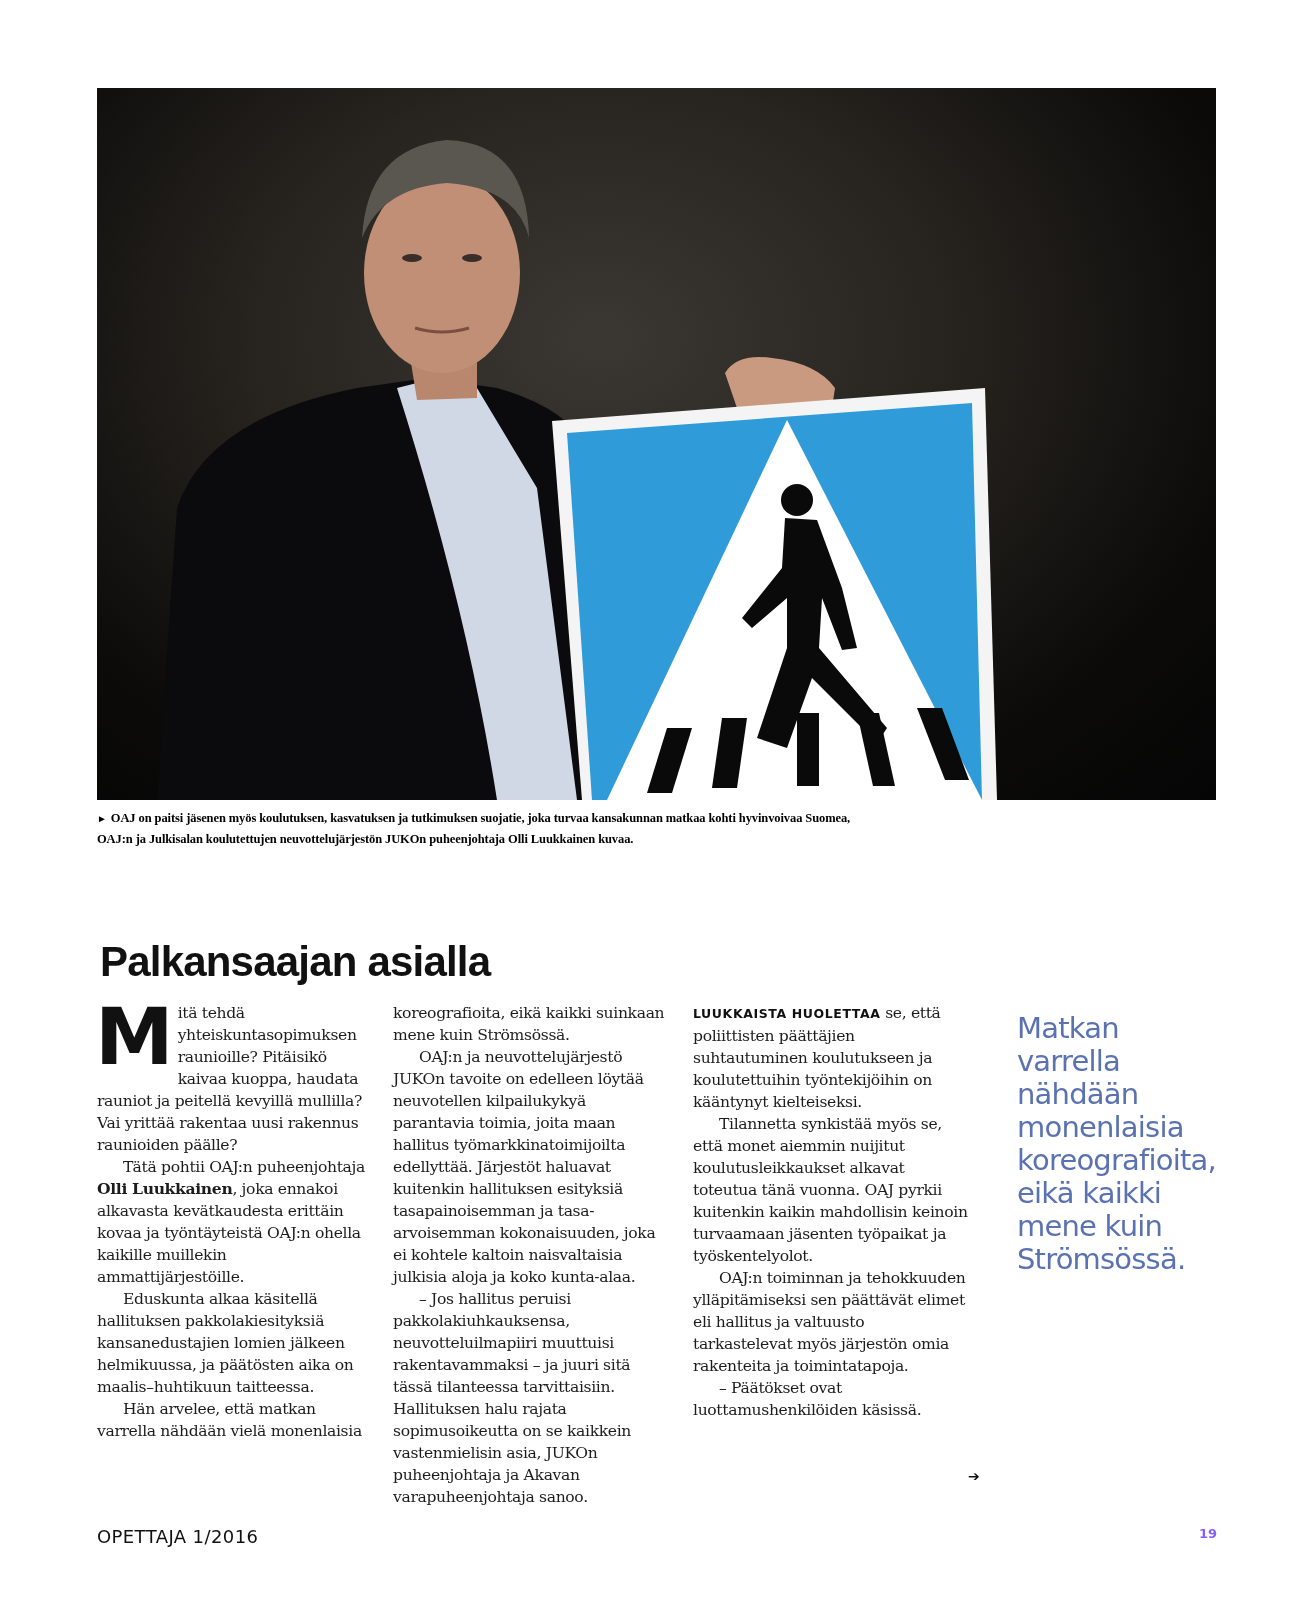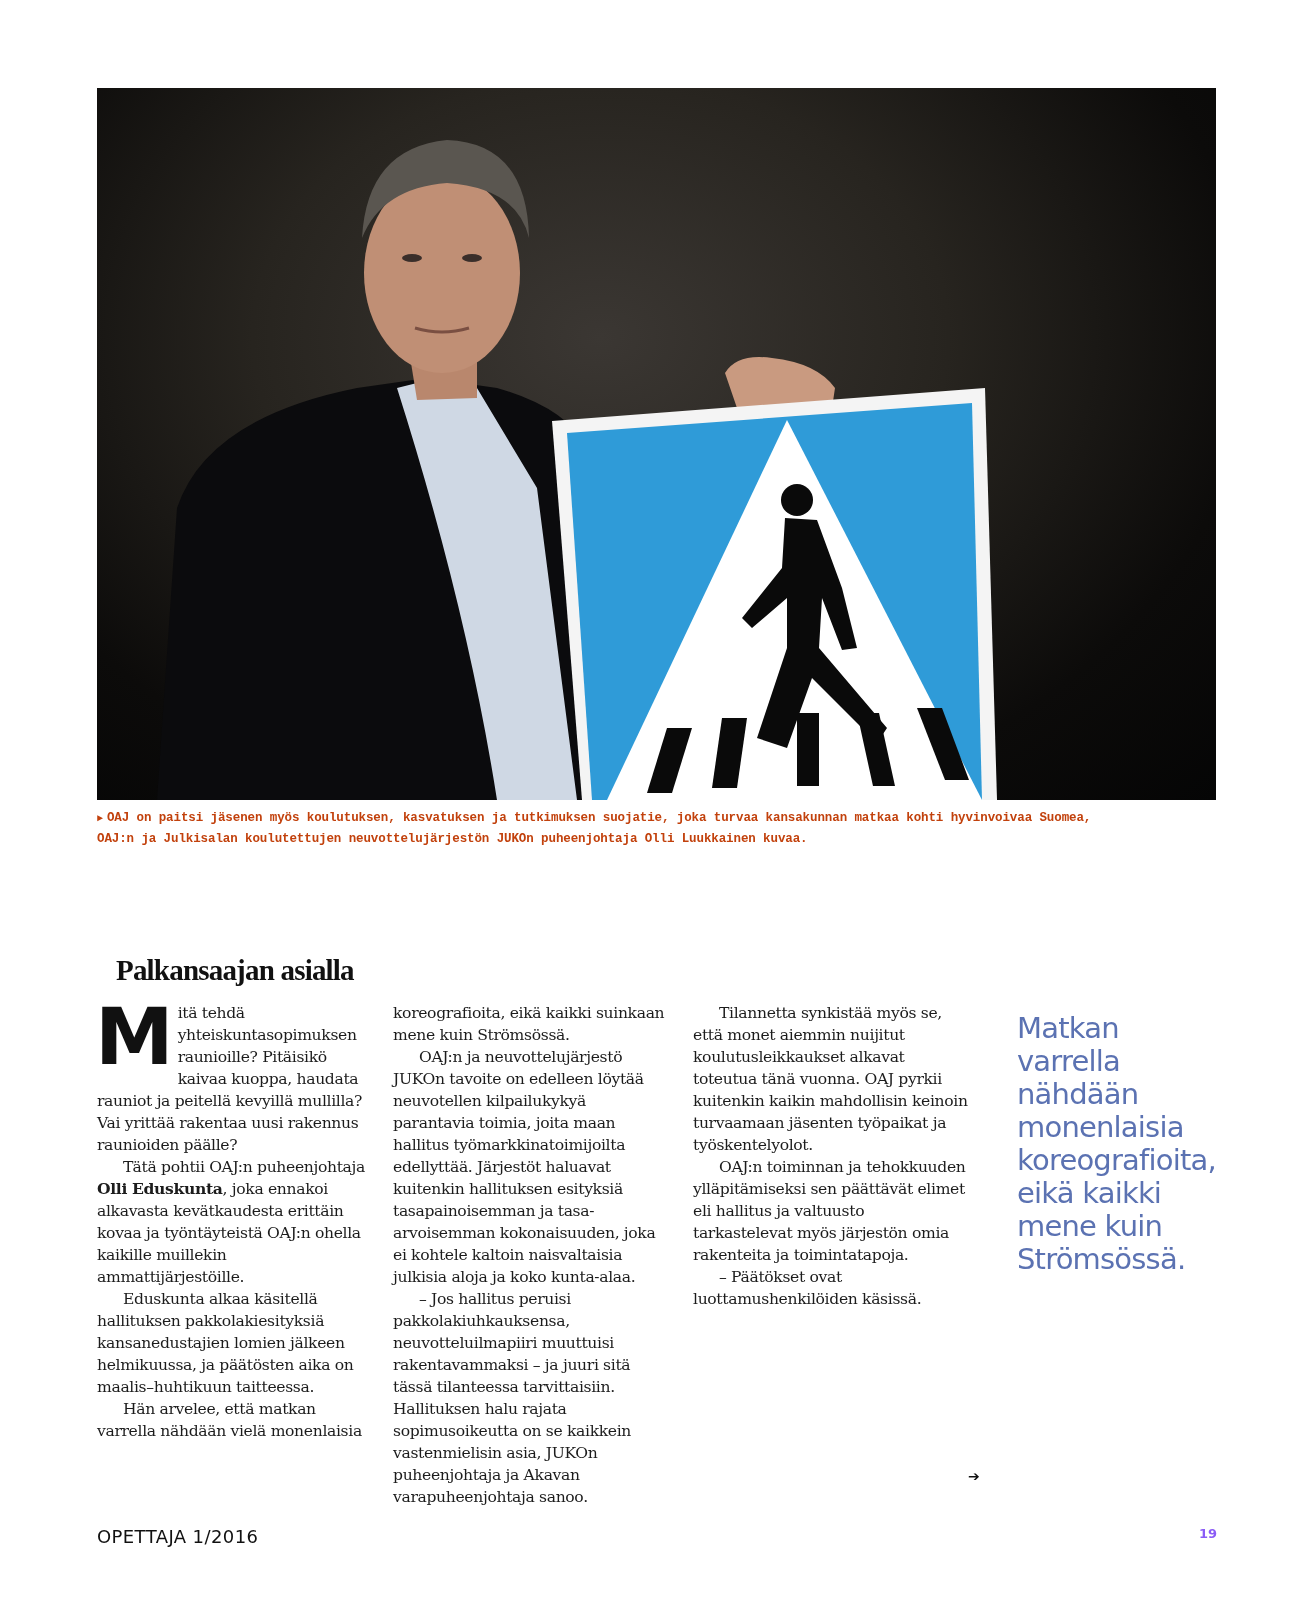--- a/index.html
+++ b/index.html
@@ -7,29 +7,29 @@
 
   .photo {
     position: absolute; left: 97px; top: 88px; width: 1119px; height: 712px;
     background: radial-gradient(ellipse at 45% 35%, #3b3733 0%, #27241f 40%, #0c0b0a 75%, #050505 100%);
     overflow: hidden;
   }
   .photo svg { position: absolute; left: 0; top: 0; }
 
   .caption {
     position: absolute; left: 97px; top: 808px; width: 1120px;
-    font-family: Liberation Mono, monospace; font-weight: bold; font-size: 12.5px;
-    line-height: 21px; color: #c2410c; letter-spacing: -0.1px;
+    font-family: Liberation Serif, serif; font-weight: bold; font-size: 12.5px;
+    line-height: 21px; color: #000000; letter-spacing: -0.1px;
   }
   .caption .marker { font-size: 10px; margin-right: 4px; }
 
   .headline {
     position: absolute; left: 100px; top: 938px;
-    font-family: Liberation Serif, serif; font-weight: bold; font-size: 29px;
-    letter-spacing: -0.8px; color: #111; margin: 16px;
+    font-family: Liberation Sans, sans-serif; font-weight: bold; font-size: 42px;
+    letter-spacing: -0.8px; color: #111; margin: 0;
   }
 
   .col {
     position: absolute; top: 1002px;
     font-family: "DejaVu Serif", serif; font-size: 15.6px; line-height: 22px;
     color: #1c1c1c; letter-spacing: -0.35px;
   }
   .col p { margin: 0; text-indent: 26px; }
   .col p.noindent { text-indent: 0; }
   .col1 { left: 97px; width: 275px; }
@@ -111,32 +111,33 @@
 
 <div class="caption">
   <div><span class="marker">►</span><span>OAJ on paitsi jäsenen myös koulutuksen, kasvatuksen ja tutkimuksen suojatie, joka turvaa kansakunnan matkaa kohti hyvinvoivaa Suomea,</span></div>
   <div>OAJ:n ja Julkisalan koulutettujen neuvottelujärjestön JUKOn puheenjohtaja Olli Luukkainen kuvaa.</div>
 </div>
 
 <h1 class="headline">Palkansaajan asialla</h1>
 
 <div class="col col1">
   <p class="noindent"><span class="dropcap">M</span><span>itä tehdä yhteiskuntasopimuksen raunioille? Pitäisikö kaivaa kuoppa, haudata rauniot ja peitellä kevyillä mullilla? Vai yrittää rakentaa uusi rakennus raunioiden päälle?</span></p>
-  <p><span>Tätä pohtii OAJ:n puheenjohtaja </span><b>Olli Eduskunta</b><span>, joka ennakoi alkavasta kevätkaudesta erittäin kovaa ja työntäyteistä OAJ:n ohella kaikille muillekin ammattijärjestöille.</span></p>
+  <p><span>Tätä pohtii OAJ:n puheenjohtaja </span><b>Olli Luukkainen</b><span>, joka ennakoi alkavasta kevätkaudesta erittäin kovaa ja työntäyteistä OAJ:n ohella kaikille muillekin ammattijärjestöille.</span></p>
   <p>Eduskunta alkaa käsitellä hallituksen pakkolakiesityksiä kansanedustajien lomien jälkeen helmikuussa, ja päätösten aika on maalis–huhtikuun taitteessa.</p>
   <p>Hän arvelee, että matkan varrella nähdään vielä monenlaisia</p>
 </div>
 
 <div class="col col2">
   <p class="noindent">koreografioita, eikä kaikki suinkaan mene kuin Strömsössä.</p>
   <p>OAJ:n ja neuvottelujärjestö JUKOn tavoite on edelleen löytää neuvotellen kilpailukykyä parantavia toimia, joita maan hallitus työmarkkinatoimijoilta edellyttää. Järjestöt haluavat kuitenkin hallituksen esityksiä tasapainoisemman ja tasa-arvoisemman kokonaisuuden, joka ei kohtele kaltoin naisvaltaisia julkisia aloja ja koko kunta-alaa.</p>
   <p>– Jos hallitus peruisi pakkolakiuhkauksensa, neuvotteluilmapiiri muuttuisi rakentavammaksi – ja juuri sitä tässä tilanteessa tarvittaisiin. Hallituksen halu rajata sopimusoikeutta on se kaikkein vastenmielisin asia, JUKOn puheenjohtaja ja Akavan varapuheenjohtaja sanoo.</p>
 </div>
 
 <div class="col col3">
+  <p class="noindent"><span class="leadin">LUUKKAISTA HUOLETTAA</span><span> se, että poliittisten päättäjien suhtautuminen koulutukseen ja koulutettuihin työntekijöihin on kääntynyt kielteiseksi.</span></p>
   <p>Tilannetta synkistää myös se, että monet aiemmin nuijitut koulutusleikkaukset alkavat toteutua tänä vuonna. OAJ pyrkii kuitenkin kaikin mahdollisin keinoin turvaamaan jäsenten työpaikat ja työskentelyolot.</p>
   <p>OAJ:n toiminnan ja tehokkuuden ylläpitämiseksi sen päättävät elimet eli hallitus ja valtuusto tarkastelevat myös järjestön omia rakenteita ja toimintatapoja.</p>
   <p>– Päätökset ovat luottamushenkilöiden käsissä.</p>
 </div>
 
 <div class="continue-arrow">➔</div>
 
 <div class="pullquote">
   <span>Matkan</span>
   <span>varrella</span>

